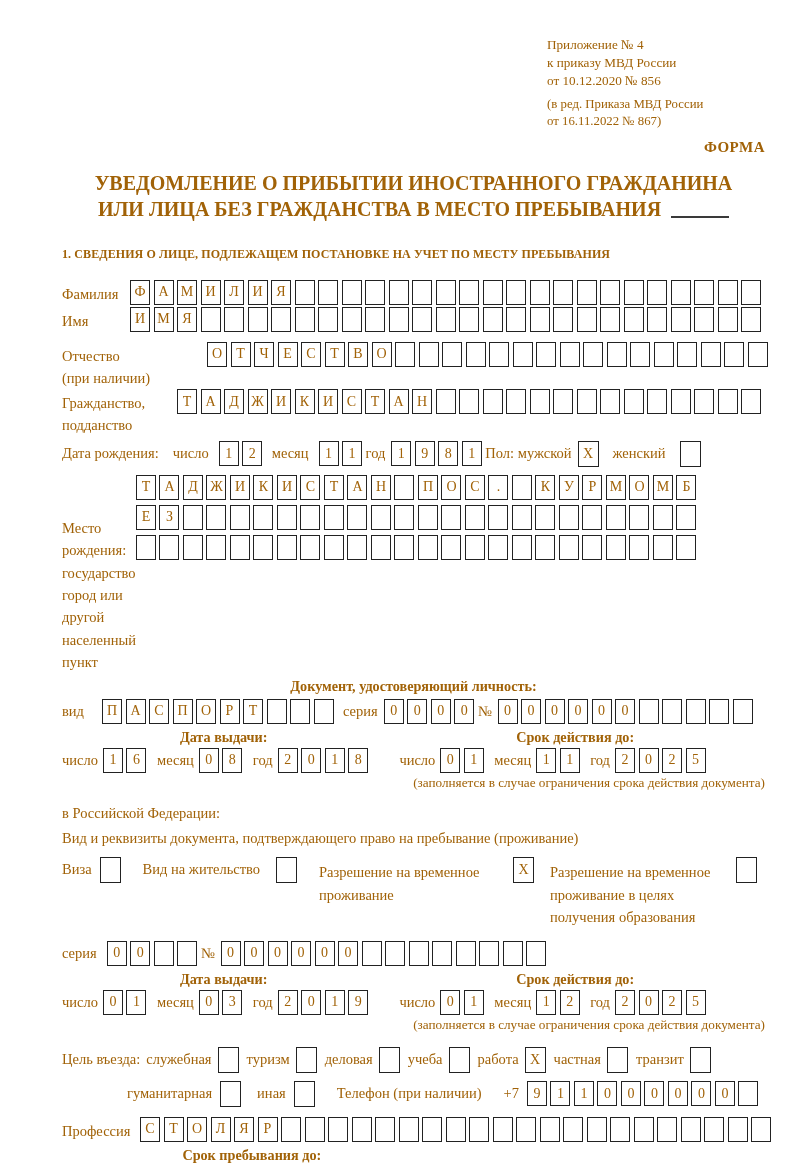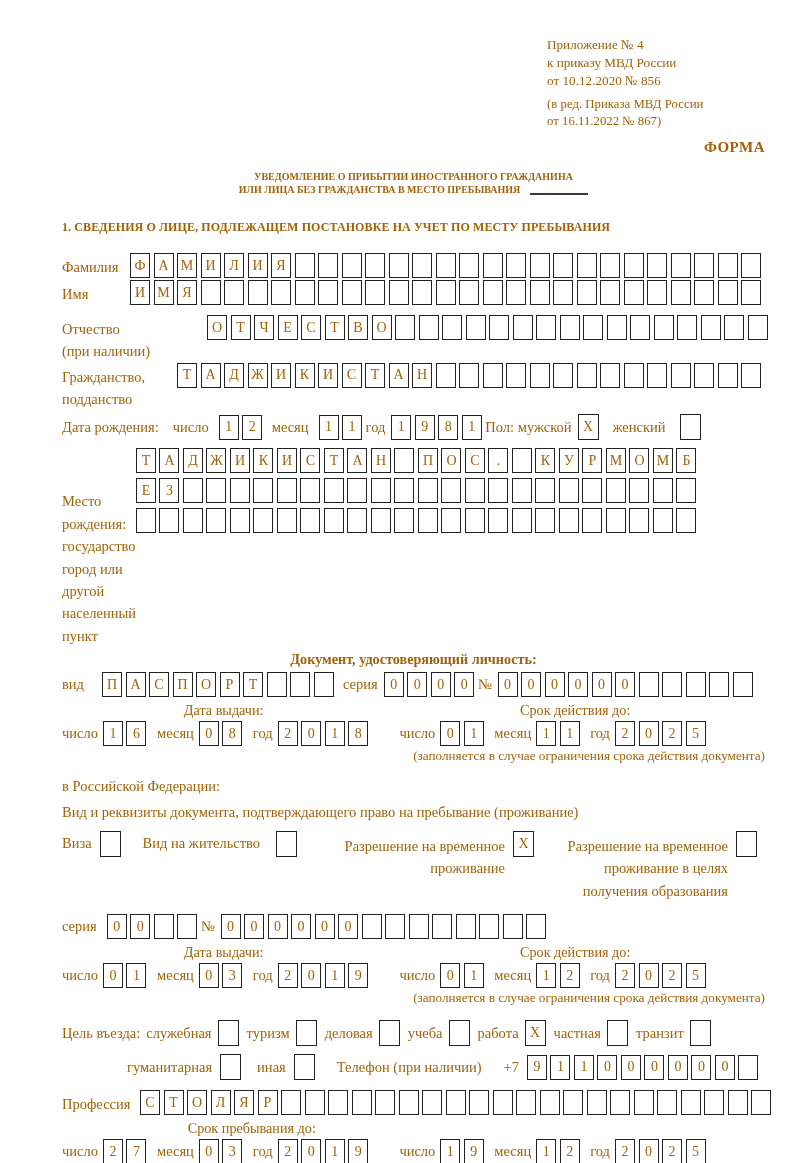--- a/index.html
+++ b/index.html
@@ -9,21 +9,21 @@
     padding:36px 35px 10px 62px;
     font-family:"Liberation Serif", serif; color:#a16207; font-size:14.5px;
     background:#ffffff;
   }
   
   .ref { margin-left:auto; width:218px; font-size:13.2px; line-height:1.38; }
   .ref .sub { font-size:12.8px; }
   .ref .sub.first { margin-top:5px; }
   .forma { text-align:right; font-weight:bold; font-size:15px; margin-top:8px; letter-spacing:.5px; }
   
-  .title { text-align:center; font-weight:bold; font-size:10px; line-height:1.32; margin-top:14px; }
+  .title { text-align:center; font-weight:bold; font-size:20px; line-height:1.32; margin-top:14px; }
   .blank-line { display:inline-block; width:58px; border-bottom:2.4px solid #3a3a3a; margin-left:10px; transform:translateY(2px); }
   .section-heading { font-weight:bold; font-size:12px; margin-top:24px; letter-spacing:.1px; }
   
   .cells { display:inline-flex; flex:none; }
   .cell {
     display:inline-flex; flex:none; align-items:center; justify-content:center;
     width:20px; height:25px; border:1.8px solid #222; margin-right:3.5px;
     font-size:14px; background:#fff;
   }
   .cbox { display:inline-flex; flex:none; align-items:center; justify-content:center;
@@ -34,32 +34,32 @@
   .w68 { width:68px; } .w145 { width:145px; } .w115 { width:115px; } .w40 { width:40px; }
   .mt18 { margin-top:18px; } .mb2 { margin-bottom:2px; } .mb10 { margin-bottom:10px; }
   .lbl2 { line-height:1.5; padding-top:4px; }
   .inline-row { display:flex; align-items:center; flex-wrap:nowrap; }
   .inline-row > * { flex:none; }
   .sp6 { width:6px; } .sp10 { width:10px; } .sp14 { width:14px; }
   .place-block { display:flex; margin-top:8px; }
   .place-labels { width:145px; line-height:22.4px; padding-top:2px;margin-top:40px; }
   .place-cells .cells { margin-bottom:5px; }
   .doc-heading { text-align:center; font-weight:bold; font-size:14.2px; margin-top:4px; margin-bottom:4px; }
-  .dheaders { display:flex; margin-top:5px; font-size:14.2px; }
+  .dheaders { display:flex; margin-top:5px; font-size:14.2px;font-weight:bold; }
   .dh1 { width:46%; text-align:center; } .dh2 { width:54%; text-align:center; }
   .drow { display:flex; margin-top:2px; }
   .dgroup { display:flex; align-items:center; }
   .dgroup .dlabel { margin-right:5px; }
   .dgroup .cells { margin-right:7px; }
   .g1 { width:46%; } .g2 { padding-left:14px; }
   .note-right { text-align:right; font-size:13.2px; margin-top:2px; }
   .intro { margin-top:10px; line-height:1.75; }
   .viza-row { display:flex; align-items:flex-start; margin-top:6px; }
   .viza-row .optlbl { padding-top:4px; }
-  .ctr { text-align:right; line-height:1.55; }
+  .ctr { text-align:left; line-height:1.55; }
   .wrap180 { width:186px; } .wrap175 { width:178px; }
   .gap8 { width:8px; } .gap16 { width:16px; } .gap22 { width:22px; }
   .purpose-row { display:flex; align-items:center; margin-top:14px; }
   .purpose-row .plabel { margin-right:6px; }
   .purpose2 { display:flex; align-items:center; margin-top:8px; padding-left:65px; }
   .mig-row { display:flex; align-items:center; margin-top:8px; }
 </style>
 </head>
 <body>
 

